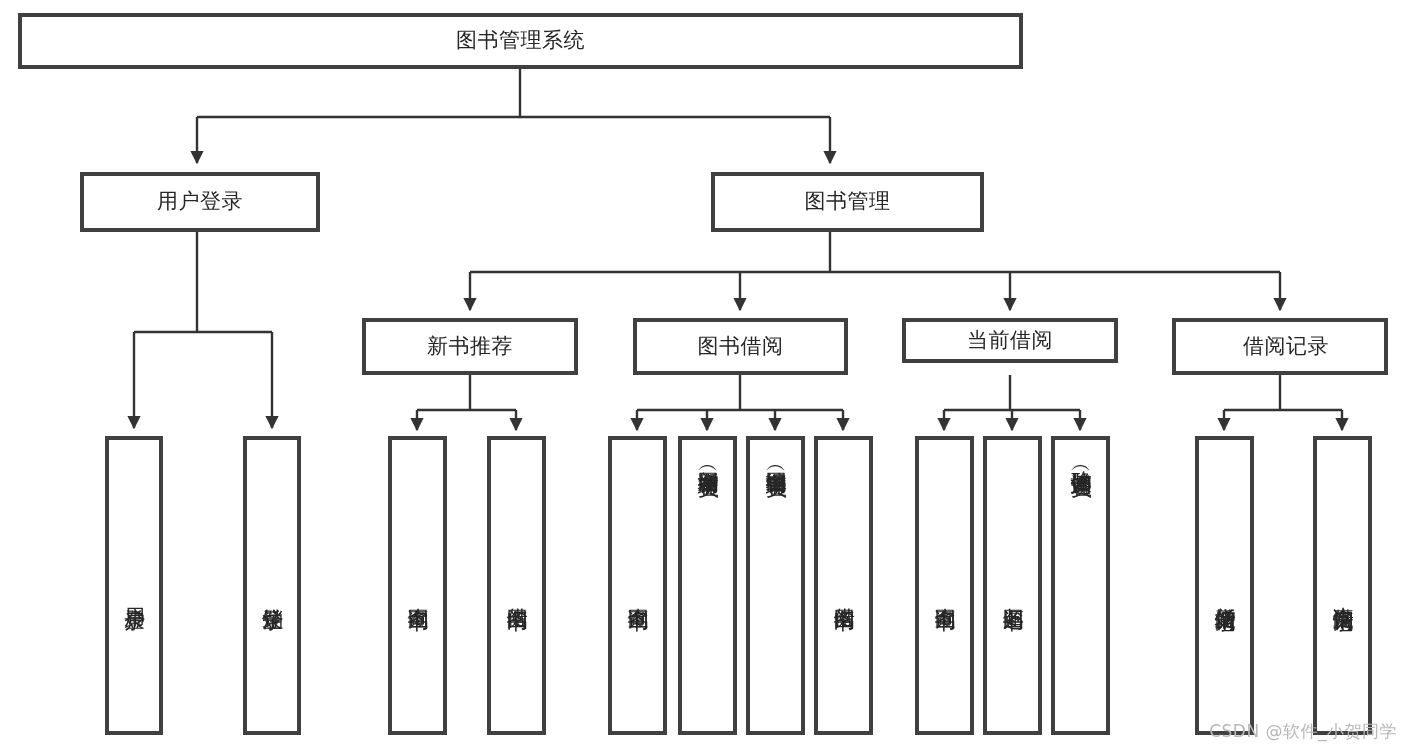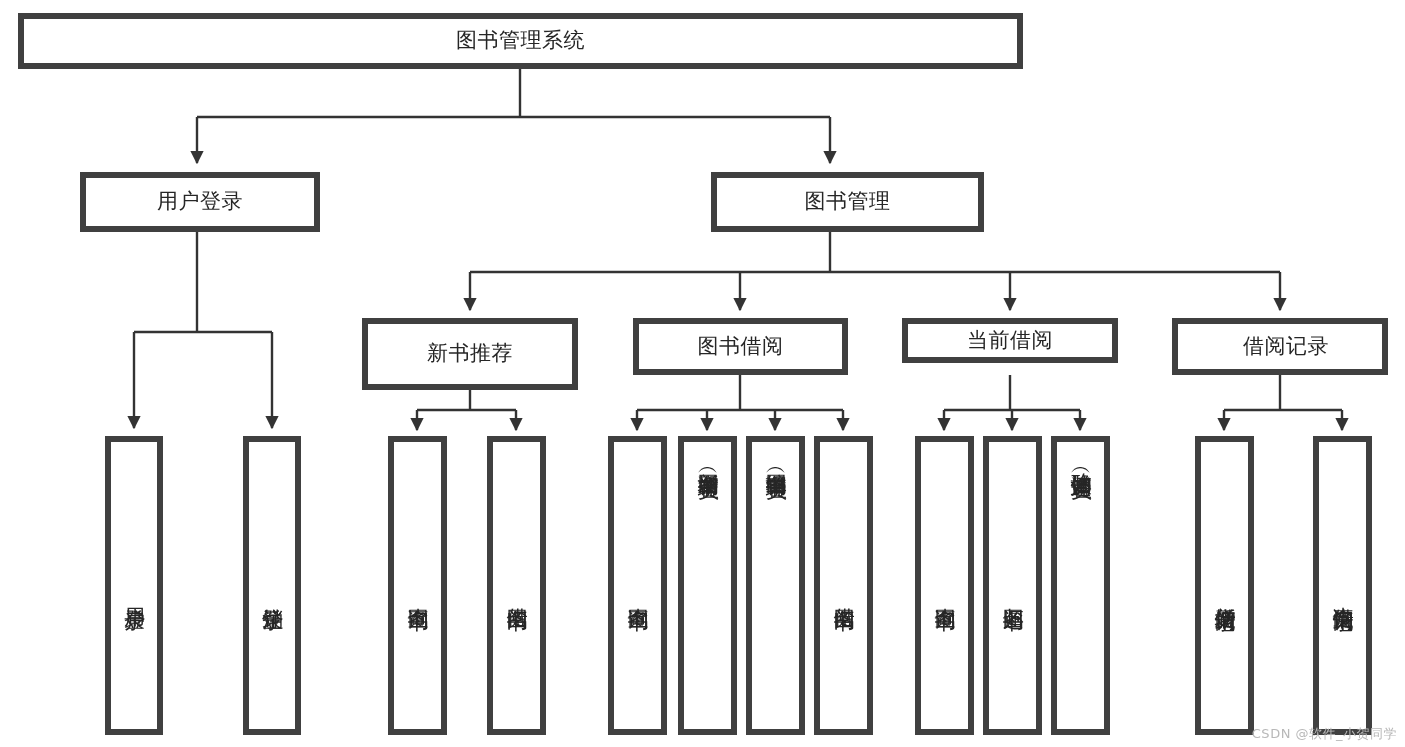--- a/index.html
+++ b/index.html
@@ -23,21 +23,21 @@
     left: 0;
     top: 0;
     width: 1405px;
     height: 747px;
     pointer-events: none;
   }
   .node {
     position: absolute;
     box-sizing: border-box;
     background: #ffffff;
-    border: 6px solid #404040;
+    border: 4px solid #404040;
     display: flex;
     align-items: center;
     justify-content: center;
     color: #262626;
   }
   .node-h {
     font-size: 21px;
     line-height: 1.2;
     letter-spacing: 0.5px;
     white-space: nowrap;
@@ -55,21 +55,21 @@
     text-align: left;
     white-space: nowrap;
   }
   .vtext.centered {
     align-self: center;
   }
   #watermark {
     position: absolute;
     right: 8px;
     bottom: 4px;
-    font-size: 13px;
+    font-size: 17px;
     color: #b8b8b8;
     white-space: nowrap;
     letter-spacing: 0.5px;
   }
 </style>
 </head>
 <body>
 
 <div id="canvas">
 
@@ -127,21 +127,21 @@
     <span>图书管理系统</span>
   </div>
 
   <div class="node node-h" style="left:80px; top:172px; width:240px; height:60px;">
     <span>用户登录</span>
   </div>
   <div class="node node-h" style="left:711px; top:172px; width:273px; height:60px;">
     <span>图书管理</span>
   </div>
 
-  <div class="node node-h" style="left:362px; top:318px; width:216px; height:72px;">
+  <div class="node node-h" style="left:362px; top:318px; width:216px; height:57px;">
     <span>新书推荐</span>
   </div>
   <div class="node node-h" style="left:633px; top:318px; width:215px; height:57px;">
     <span>图书借阅</span>
   </div>
   <div class="node node-h" style="left:902px; top:318px; width:216px; height:45px;">
     <span>当前借阅</span>
   </div>
   <div class="node node-h" style="left:1172px; top:318px; width:216px; height:57px;padding-left:12px;">
     <span>借阅记录</span>

